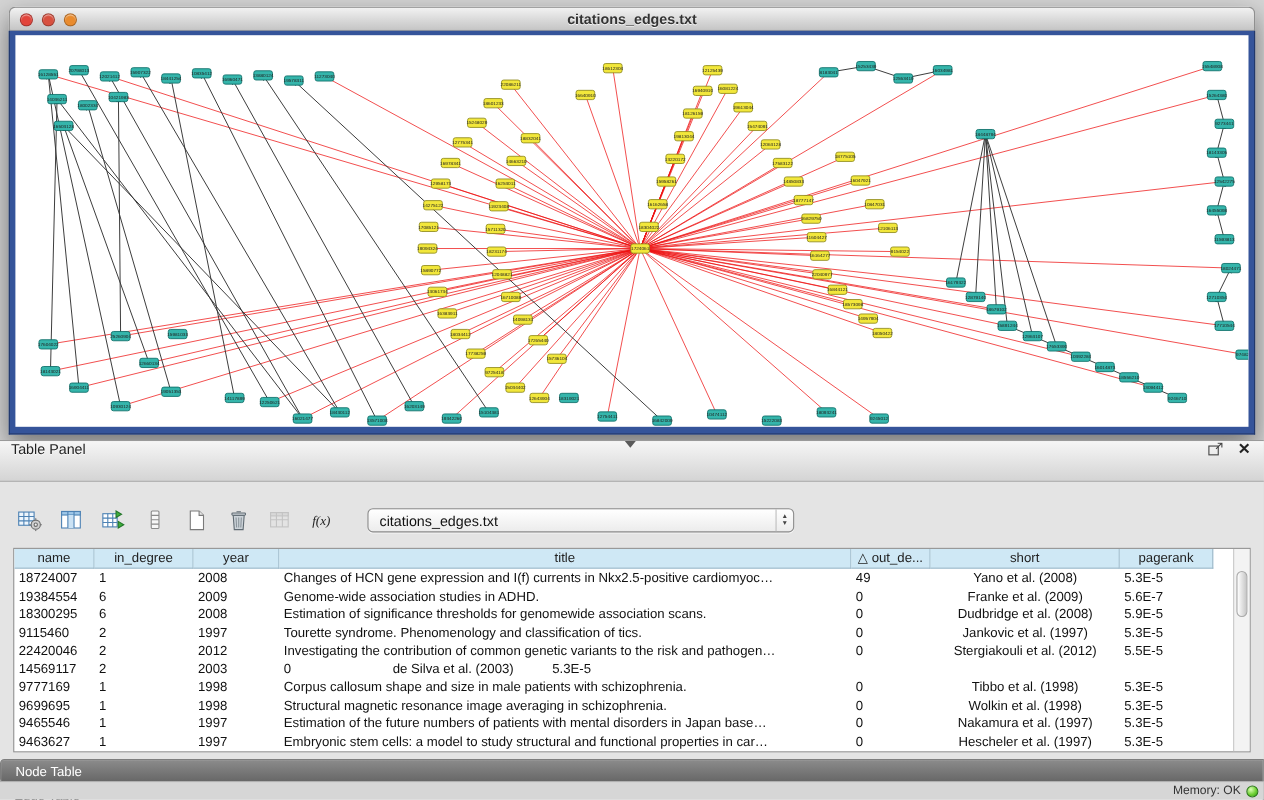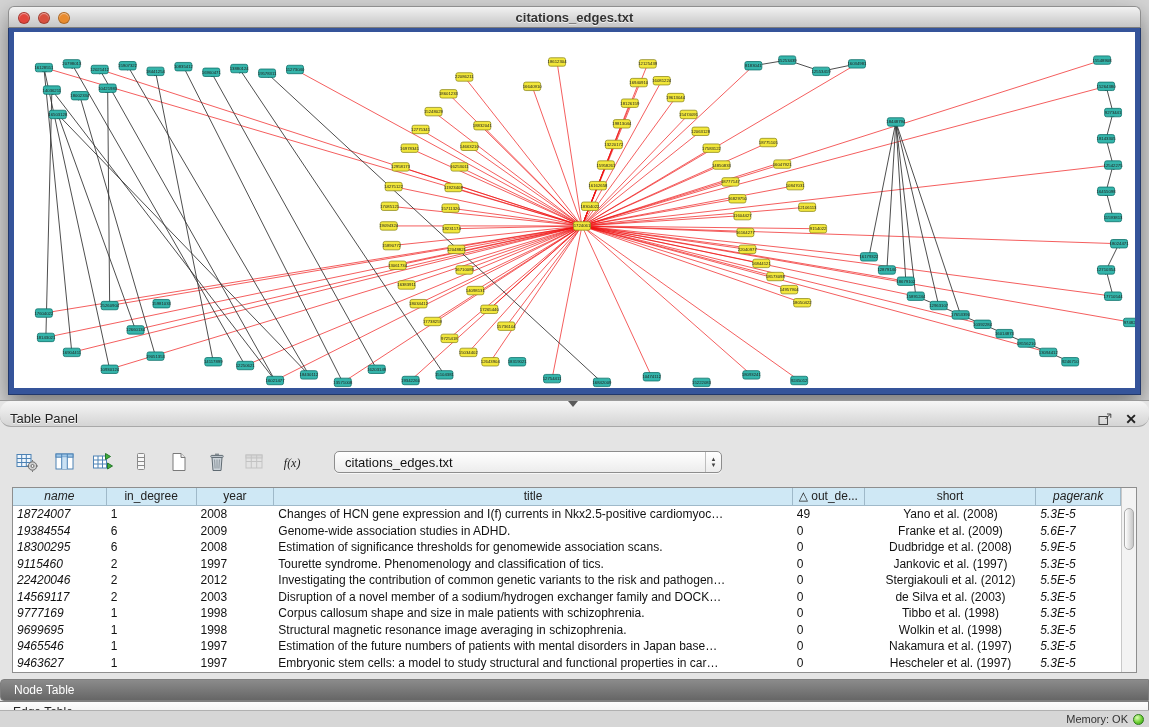--- a/index.html
+++ b/index.html
@@ -22,23 +22,23 @@
   .wtitle { font-size:13px; font-weight:bold; color:#333; text-shadow:0 1px 0 #f5f5f5; }
   .gframe { position:absolute; top:22px; left:0; right:0; bottom:0;
             background:#35549a; border:1px solid #22386b; border-top:none;
             padding:4px 5px 6px 5px; }
   .gcanvas { width:100%; height:100%; background:#ffffff; overflow:hidden; }
   .gcanvas svg { display:block; width:100%; height:100%; }
 
   
   .tpanel { position:absolute; left:0; top:400px; width:1149px; height:310px;
             background:#e4e4e4; border-top:1px solid #9a9a9a; }
-  .phead { height:26px; background:linear-gradient(#f6f6f6,#d4d4d4);
-           border-bottom:1px solid #a8a8a8; display:flex; align-items:flex-end;
-           padding:0 10px; gap:10px;border-radius:11px; }
+  .phead { height:37px; background:linear-gradient(#f6f6f6,#d4d4d4);
+           border-bottom:1px solid #a8a8a8; display:flex; align-items:flex-start;
+           padding:0 10px; gap:10px; }
   .phead .ptitle { font-size:13px; color:#222; text-shadow:0 1px 0 #fafafa; }
   .phead .spacer { flex:1; }
   .phead .hicon { width:16px; height:14px; display:inline-flex; align-items:center; justify-content:center; cursor:default; }
   .phead .closex { font-size:14px; font-weight:bold; color:#222; line-height:14px; }
   .resize-notch { position:absolute; left:568px; top:0px; width:0; height:0;
                   border-left:5px solid transparent; border-right:5px solid transparent;
                   border-top:6px solid #5a5a5a; }
 
   .pbody { position:relative; height:288px; }
   .toolbar { display:flex; align-items:center; gap:12px; margin:22px 0 0 14px; height:26px; }
@@ -57,22 +57,22 @@
   .twrap { position:relative; margin:12px 12px 0 12px; height:186px;
            background:#fff; border:1px solid #8e8e8e; overflow:hidden; }
   .thead { display:flex; width:calc(100% - 15px); height:18px; }
   .hcell { background:#cfe8f5; border-right:1px solid #9fb9c9; border-bottom:1px solid #9fb9c9;
            font-size:12px; color:#222; text-align:center; line-height:17px;
            overflow:hidden; white-space:nowrap; }
   .tbody { width:calc(100% - 15px); }
   .trow { display:flex; height:16.5px; }
   .cell { font-size:12px; color:#111; line-height:16.5px; padding:0 4px;
           overflow:hidden; white-space:nowrap; }
-  .c0 { width:94px;font-style:italic; }  .c1 { width:90px; } .c2 { width:78px; }
-  .c3 { width:520px; } .c4 { width:72px; } .c5 { width:172px; } .c6 { width:85px;font-style:italic; }
+  .c0 { width:73px; }  .c1 { width:90px; } .c2 { width:78px; }
+  .c3 { width:520px; } .c4 { width:72px; } .c5 { width:172px; } .c6 { width:85px; }
   .cell.c5 { text-align:center; }
   .vscroll { position:absolute; top:0; right:0; width:15px; height:100%;
              background:#f3f3f3; border-left:1px solid #c9c9c9; }
   .vthumb { position:absolute; top:20px; left:2px; width:10px; height:42px; border-radius:6px;
             background:linear-gradient(90deg,#ffffff,#c7c7c7); border:1px solid #a9a9a9; }
 
   .tabs { display:flex; justify-content:center; margin-top:6px;flex-direction:column; }
   .tab { border:1px solid #7e7e7e; border-left:none; padding:2px 13px; font-size:12px;
          color:#222; background:linear-gradient(#fdfdfd,#e8e8e8); line-height:16px; }
   .tab:first-child { border-left:1px solid #7e7e7e; border-radius:4px 0 0 4px; }
@@ -871,21 +871,20 @@
             <div class="cell c2">2012</div>
             <div class="cell c3">Investigating the contribution of common genetic variants to the risk and pathogen…</div>
             <div class="cell c4">0</div>
             <div class="cell c5">Stergiakouli et al. (2012)</div>
             <div class="cell c6">5.5E-5</div>
           </div>
           <div class="trow">
             <div class="cell c0">14569117</div>
             <div class="cell c1">2</div>
             <div class="cell c2">2003</div>
-            <div class="cell c3">Disruption of a novel member of a sodium/hydrogen exchanger family and DOCK…</div>
             <div class="cell c4">0</div>
             <div class="cell c5">de Silva et al. (2003)</div>
             <div class="cell c6">5.3E-5</div>
           </div>
           <div class="trow">
             <div class="cell c0">9777169</div>
             <div class="cell c1">1</div>
             <div class="cell c2">1998</div>
             <div class="cell c3">Corpus callosum shape and size in male patients with schizophrenia.</div>
             <div class="cell c4">0</div>

